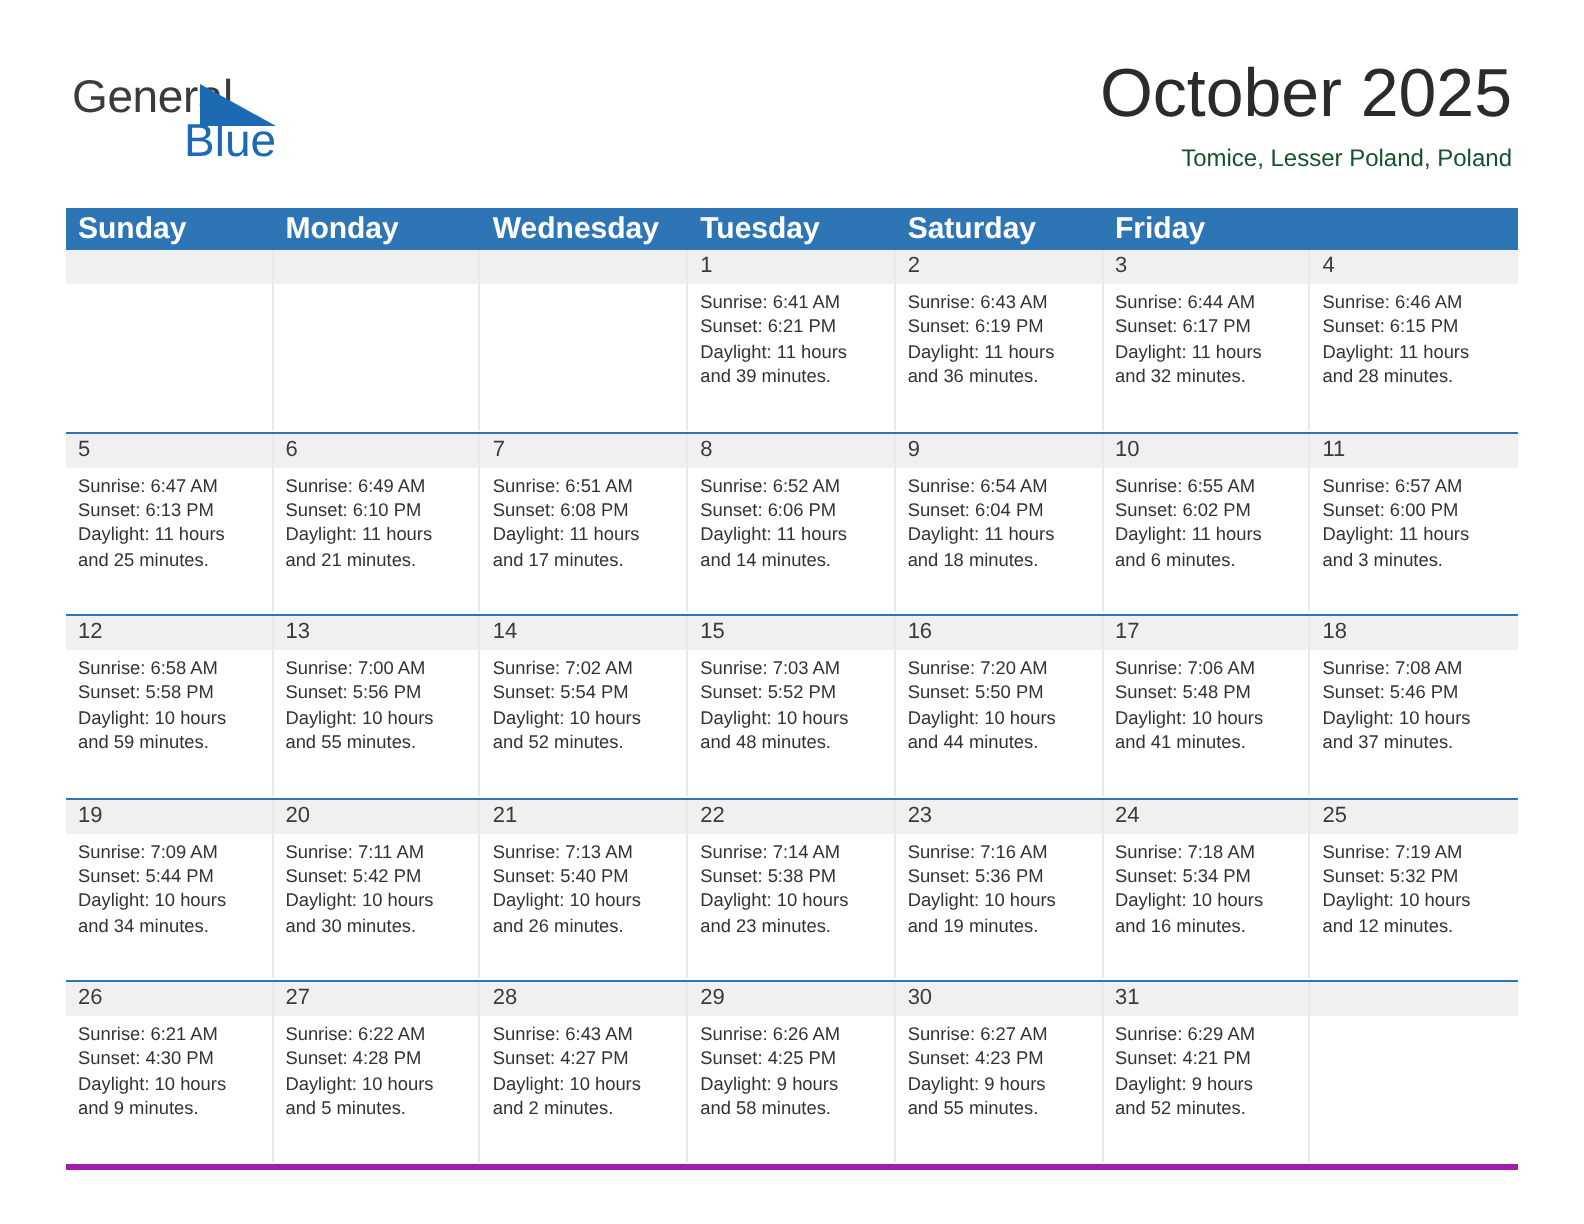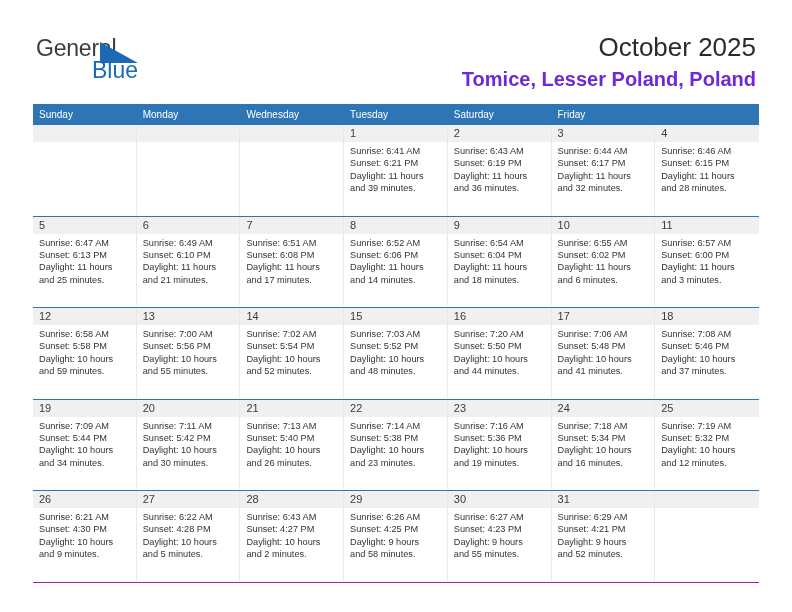--- a/index.html
+++ b/index.html
@@ -65,32 +65,32 @@
     font-weight: 400;
   }
 
   .title-block {
     position: absolute;
     right: 36px;
     top: 32px;
     text-align: right;
   }
   .month-title {
-    font-size: 26px;
+    font-size: 34px;
     color: #2b2b2b;
     line-height: 30px;
     font-weight: 400;
     white-space: nowrap;
   }
   .location {
     margin-top: 9px;
-    font-size: 20px;
-    color: #6d28d9;
+    font-size: 12px;
+    color: #14532d;
     line-height: 17px;
-    font-weight: 700;
+    font-weight: 400;
     white-space: nowrap;
   }
 
   
   .calendar {
     position: absolute;
     left: 33px;
     top: 104px;
     width: 726px;
   }
@@ -101,33 +101,33 @@
     background: #2e75b6;
   }
   .weekday {
     width: 103.71px;
     height: 21px;
     box-sizing: border-box;
     padding-left: 6px;
     display: flex;
     align-items: center;
     color: #ffffff;
-    font-size: 10px;
+    font-size: 15px;
     line-height: 12px;
-    font-weight: 400;
+    font-weight: 700;
   }
 
   .week-row {
     display: flex;
     width: 726px;
     height: 90.5px;
     border-bottom: 1px solid #2e75b6;
   }
   .week-row:last-child {
-    border-bottom: 1px solid #a21caf;
+    border-bottom: 3px solid #a21caf;
   }
   .day-cell {
     width: 103.71px;
     height: 89.5px;
     box-sizing: border-box;
     border-right: 1px solid #e9e9e9;
     position: relative;
     background: #ffffff;
   }
   .day-cell:last-child {

